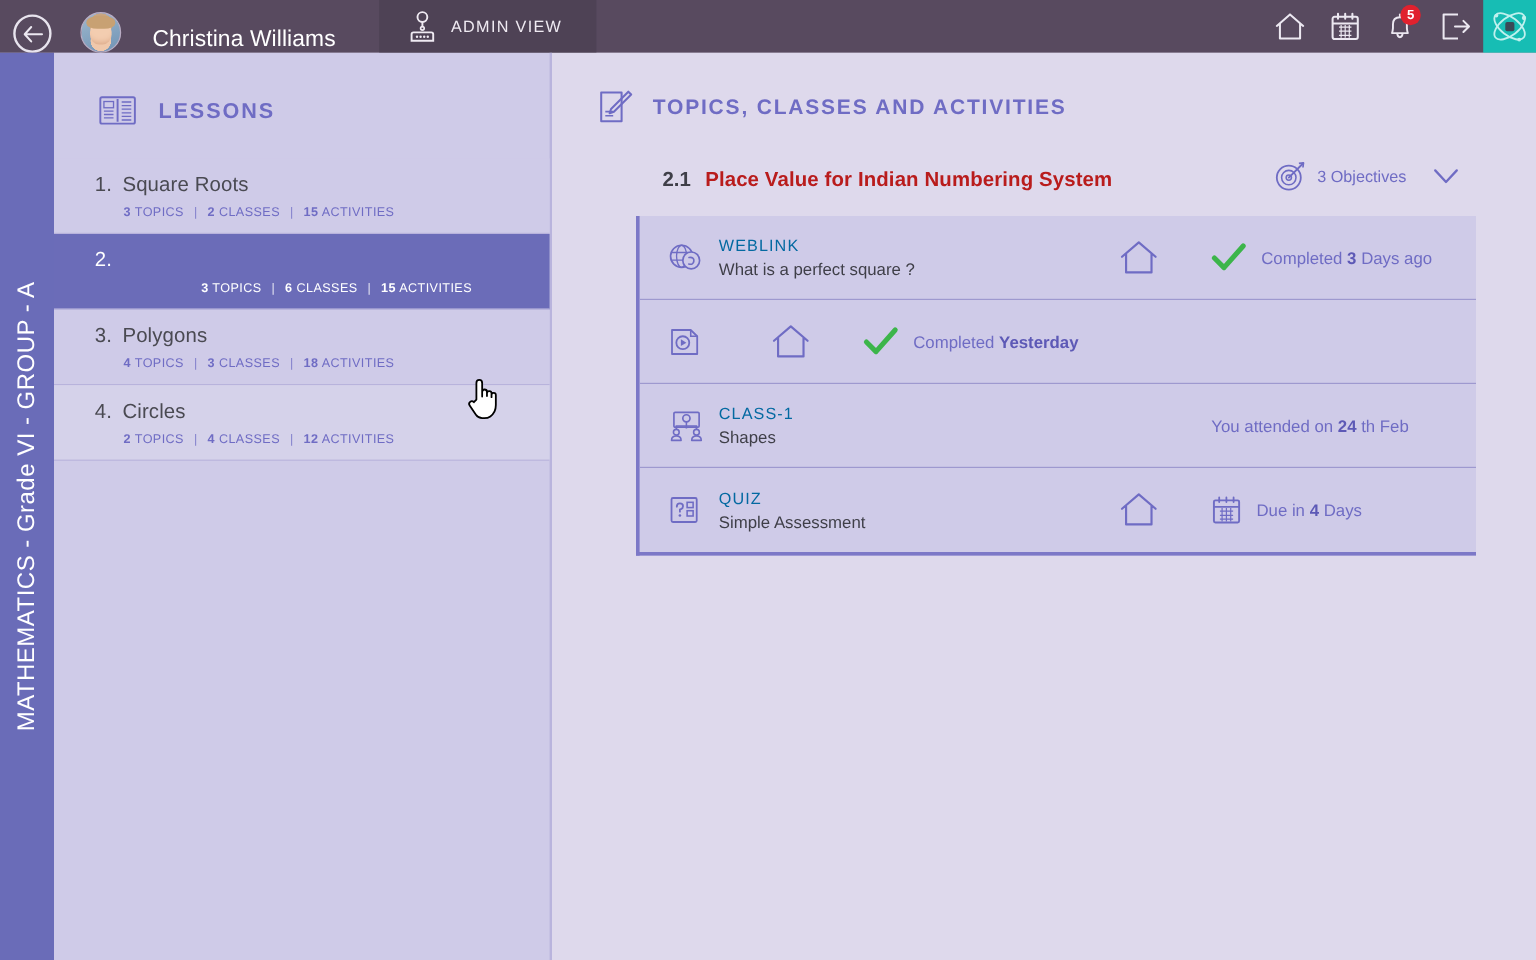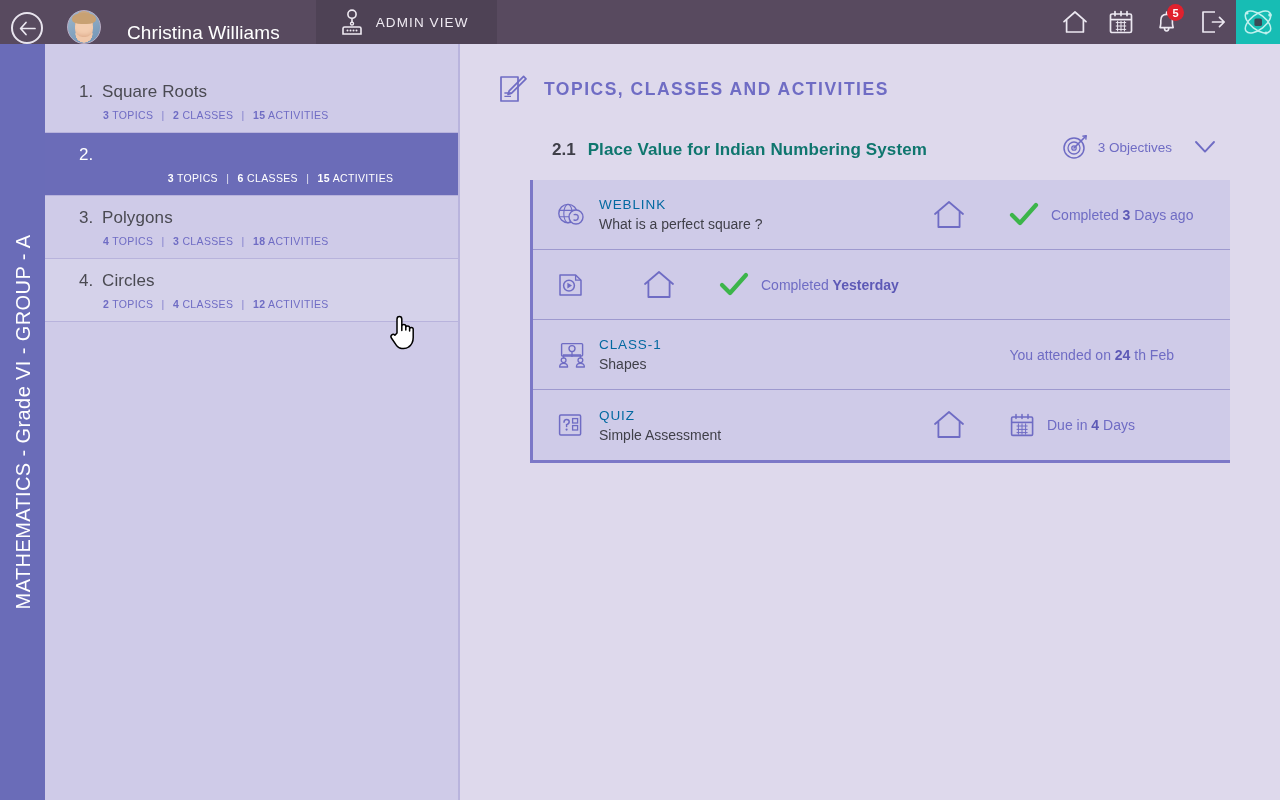--- a/index.html
+++ b/index.html
@@ -157,21 +157,21 @@
     letter-spacing: 1.5px;
   }
   .topic-row {
     display: flex; align-items: flex-end;
     margin: 30px 0 0 92px; padding-right: 64px;
   }
   .topic-num {
     font-size: 17px; font-weight: bold; color: #3f3f48; margin-right: 12px;
   }
   .topic-name {
-    font-size: 17px; font-weight: bold; color: #0f766e; letter-spacing: .1px;
+    font-size: 17px; font-weight: bold; color: #b91c1c; letter-spacing: .1px;
   }
   .objectives {
     margin-left: auto; display: flex; align-items: center; gap: 10px;
   }
   .objectives .txt { font-size: 13.5px; color: #6f6cc4; }
   .chev { margin-left: 12px; }
 
   
   .card {
     margin: 20px 0 0 70px;
@@ -283,20 +283,30 @@
 
     </div>
   </div>
 
   <div class="left-rail">
     <div class="rail-text">MATHEMATICS - Grade VI - GROUP - A</div>
   </div>
 
   <div class="lessons-panel">
 
+    <div class="lessons-head">
+      <svg width="32" height="28" viewBox="0 0 32 28">
+        <rect x="1.6" y="3" width="28.8" height="22" rx="1.4" fill="none" stroke="#6f6cc4" stroke-width="1.6"></rect>
+        <path d="M16 4.6 V23.4" stroke="#6f6cc4" stroke-width="1.6"></path>
+        <rect x="4.6" y="6.6" width="8" height="5.2" fill="none" stroke="#6f6cc4" stroke-width="1.1"></rect>
+        <path d="M4.6 14.6 H12.6 M4.6 17.4 H12.6 M4.6 20.2 H12.6" stroke="#6f6cc4" stroke-width="1.1"></path>
+        <path d="M19.4 7 H27.4 M19.4 10 H27.4 M19.4 13 H27.4 M19.4 16 H27.4 M19.4 19 H27.4 M19.4 22 H27.4" stroke="#6f6cc4" stroke-width="1.1"></path>
+      </svg>
+      <span class="title">LESSONS</span>
+    </div>
 
     <div class="lesson-list">
 
       <div class="lesson-item">
         <div class="lesson-row1">
           <span class="num">1.</span>
           <span>Square Roots</span>
         </div>
         <div class="lesson-meta">
           <b>3</b>

